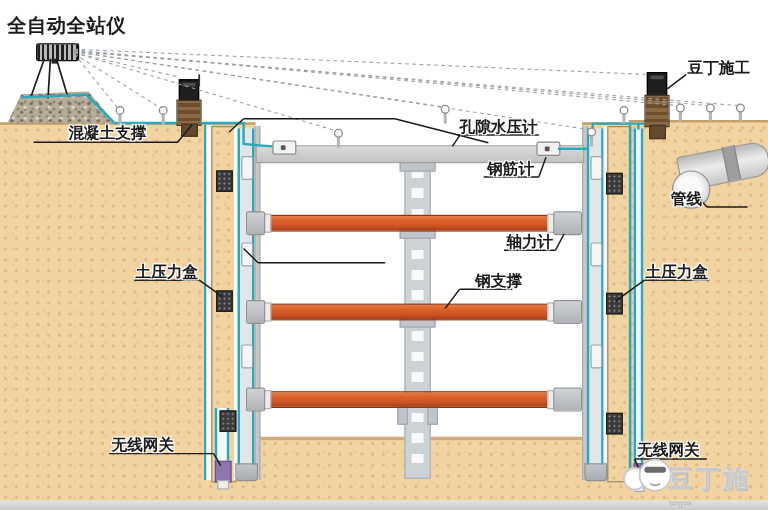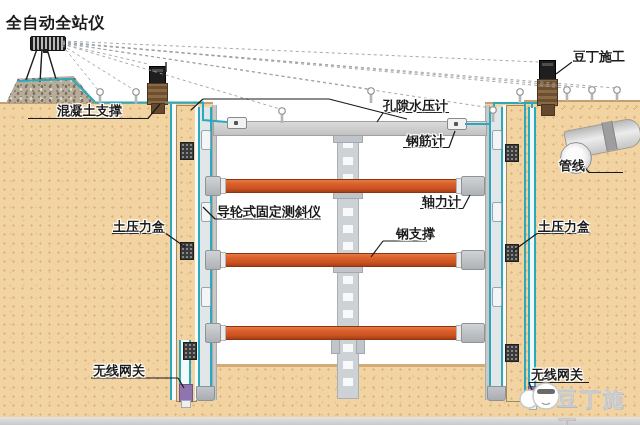--- a/index.html
+++ b/index.html
@@ -282,21 +282,20 @@
       <rect x="537" y="389" width="18" height="5" rx="2.5" fill="#6a6a6a"></rect>
       <path d="M542,403 q4,3 8,0" stroke="#9a9a9a" stroke-width="1.2" fill="none"></path>
     </g>
   </svg>
 
   <div class="label big" style="left:6px;top:15px;">全自动全站仪</div>
   <div class="label" style="left:57px;top:104px;">混凝土支撑</div>
   <div class="label" style="left:383px;top:99px;">孔隙水压计</div>
   <div class="label" style="left:406px;top:134px;">钢筋计</div>
   <div class="label" style="left:422px;top:195px;">轴力计</div>
-  <div class="label" style="left:217px;top:205px;">导轮式固定测斜仪</div>
   <div class="label" style="left:396px;top:227px;">钢支撑</div>
   <div class="label" style="left:113px;top:220px;">土压力盒</div>
   <div class="label" style="left:538px;top:220px;">土压力盒</div>
   <div class="label" style="left:93px;top:364px;">无线网关</div>
   <div class="label" style="left:531px;top:368px;">无线网关</div>
   <div class="label" style="left:573px;top:50px;">豆丁施工</div>
   <div class="label" style="left:559px;top:159px;">管线</div>
   <div class="watermark-text">豆丁施工</div>
 
 </div>

